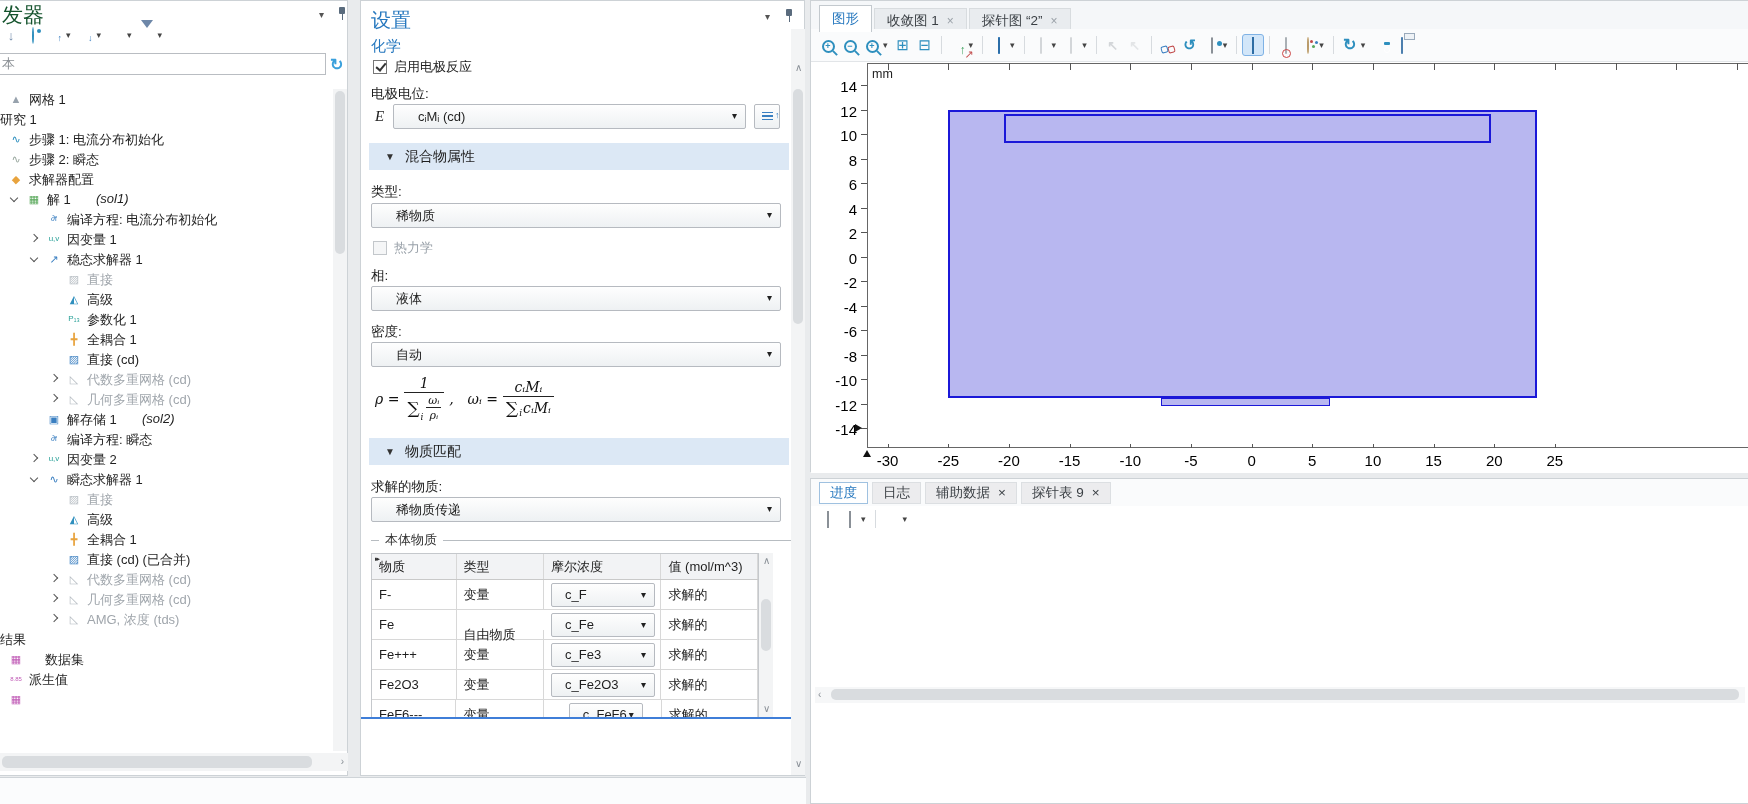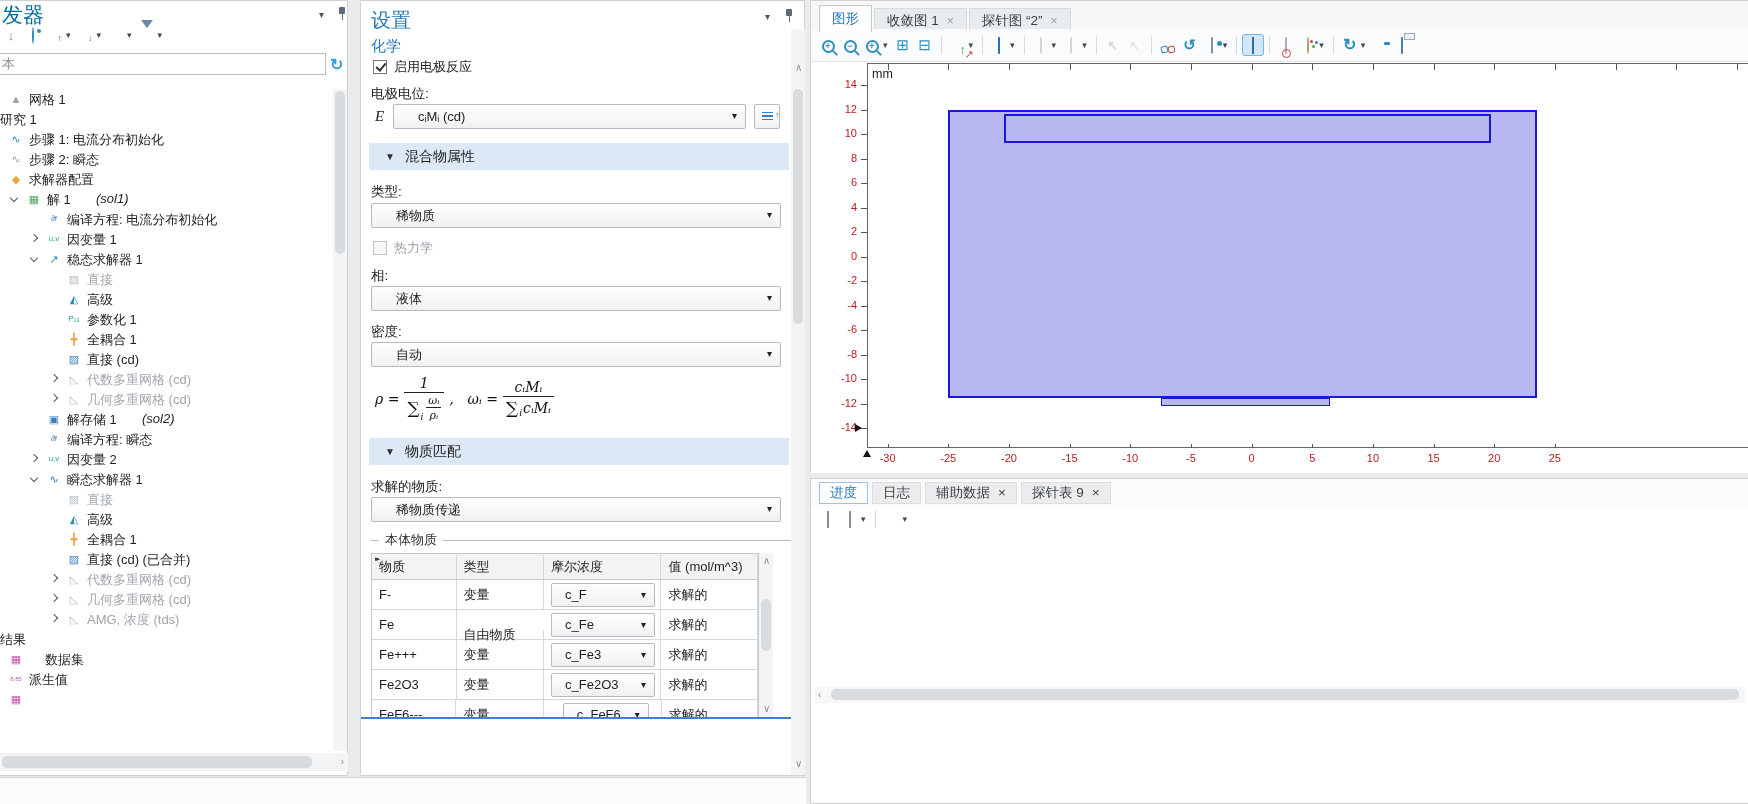--- a/index.html
+++ b/index.html
@@ -10,21 +10,21 @@
 #left-panel{left:0;top:0;width:348px;height:776px;border-left:none}
 #settings-panel{left:360px;top:0;width:445px;height:776px}
 #graphics-panel{left:810px;top:0;width:938px;height:472px;border-right:none}
 #bottom-panel{left:810px;top:478px;width:938px;height:326px;border-right:none}
 .bottomstrip{position:absolute;left:0;top:777px;width:806px;height:27px;background:#fbfcfd;border-top:1px solid #cfd4d8}
 .hdr-caret{position:absolute;font-size:10px;color:#555;cursor:default}
 .pin{position:absolute;width:10px;height:14px}
 .pin::before{content:"";position:absolute;left:2px;top:1px;width:6px;height:7px;background:#5a6b7d;border-radius:1px}
 .pin::after{content:"";position:absolute;left:4.5px;top:8px;width:1.5px;height:6px;background:#5a6b7d}
 
-.lp-title{position:absolute;left:2px;top:0;font-size:21px;color:#0369a1;white-space:nowrap}
+.lp-title{position:absolute;left:2px;top:0;font-size:21px;color:#14532d;white-space:nowrap}
 .lp-toolbar{position:absolute;left:0;top:24px;height:20px;display:flex;align-items:center}
 .ibtn{display:inline-flex;align-items:center;justify-content:center;width:22px;height:22px;border-radius:3px;position:relative;flex:none}
 .ibtn.active{background:#d2e6f9;border:1px solid #7fb2e5}
 .ibtn.disabled{opacity:.55}
 .caret{font-size:9px;color:#444;margin:0 4px 0 0;flex:none}
 .tsep{width:1px;height:18px;background:#d7dbdf;margin:0 5px;flex:none}
 .filter-input{position:absolute;left:0;top:52px;width:326px;height:22px;border:1px solid #b9bdc2;border-left:none;padding-left:2px;color:#8a8f94;font-size:13px;font-family:"Liberation Sans",sans-serif;background:#fff}
 .refresh{position:absolute;left:330px;top:54px;color:#3aa0dc;font-size:16px;font-weight:bold;cursor:pointer}
 #tree{position:absolute;left:0;top:88px;width:331px;height:662px;overflow:hidden}
 .trow{position:absolute;left:0;height:20px;width:100%;display:flex;align-items:center;white-space:nowrap;cursor:default}
@@ -78,21 +78,21 @@
 
 .gtabs{position:absolute;left:0;top:0;width:100%;height:32px;background:#f5f7f9;border-bottom:1px solid #ccd1d5;display:flex;align-items:flex-end;padding-left:8px}
 .gtab{display:flex;align-items:center;gap:8px;padding:0 12px;height:24px;background:#e9ecef;border:1px solid #d8dcdf;border-bottom:none;color:#3a3f44;font-size:13.5px;margin-right:2px;cursor:pointer}
 .gtab.active{background:#fff;color:#2577be;height:27px;border-color:#c3c9ce;position:relative;z-index:2}
 .gtab .x{color:#9aa1a8;font-size:12px;cursor:pointer}
 .gtoolbar{position:absolute;left:0;top:28px;width:100%;height:33px;background:#fafbfc;display:flex;align-items:center;padding-left:6px;border-bottom:1px solid #e2e5e8}
 
 #plot{position:absolute;left:0;top:61px;width:938px;height:411px;background:#fff;overflow:hidden}
 .pbox{position:absolute;border:1px solid #666;border-right:none;background:#fff}
 .tick{position:absolute;background:#555}
-.tlabel{position:absolute;font-size:11px;color:#b91c1c;text-align:center}
+.tlabel{position:absolute;font-size:15px;color:#000000;text-align:center}
 .ylabel{text-align:right}
 .unit{position:absolute;font-size:12.5px;color:#222}
 .grect{position:absolute}
 .arr-r{position:absolute;width:0;height:0;border-top:4px solid transparent;border-bottom:4px solid transparent;border-left:7px solid #111}
 .arr-u{position:absolute;width:0;height:0;border-left:4px solid transparent;border-right:4px solid transparent;border-bottom:7px solid #111}
 
 .btabs{position:absolute;left:0;top:0;width:100%;height:27px;background:#fafbfc;display:flex;align-items:center;padding-left:8px;gap:4px}
 .btab{display:flex;align-items:center;gap:8px;padding:0 10px;height:22px;background:#ececee;border:1px solid #dcdfe2;color:#3a3f44;font-size:13.5px;cursor:pointer}
 .btab.active{background:#fff;color:#2577be;border-color:#9fc1e0}
 .btoolbar{position:absolute;left:0;top:27px;width:100%;height:26px;display:flex;align-items:center;padding-left:6px}
@@ -480,21 +480,21 @@
           </div>
         </div>
         <div class="strow">
           <div class="tc" style="width: 85px;">
             <span>FeF6---</span>
           </div>
           <div class="tc" style="width: 88px;">
             <span>变量</span>
           </div>
           <div class="tc" style="width: 118px;">
-            <div class="combo small" style="position: relative; width: 104px; margin: 12px;">
+            <div class="combo small" style="position: relative; width: 104px; margin: 18px;">
               <span>c_FeF6</span>
             </div>
           </div>
           <div class="tc" style="width: 97px;">
             <span>求解的</span>
           </div>
         </div>
       </div>
     <div class="sb" style="left:398px;top:552px;width:14px;height:164px">
       <span class="sb-arrow" style="left:4px;top:3px">∧</span>

